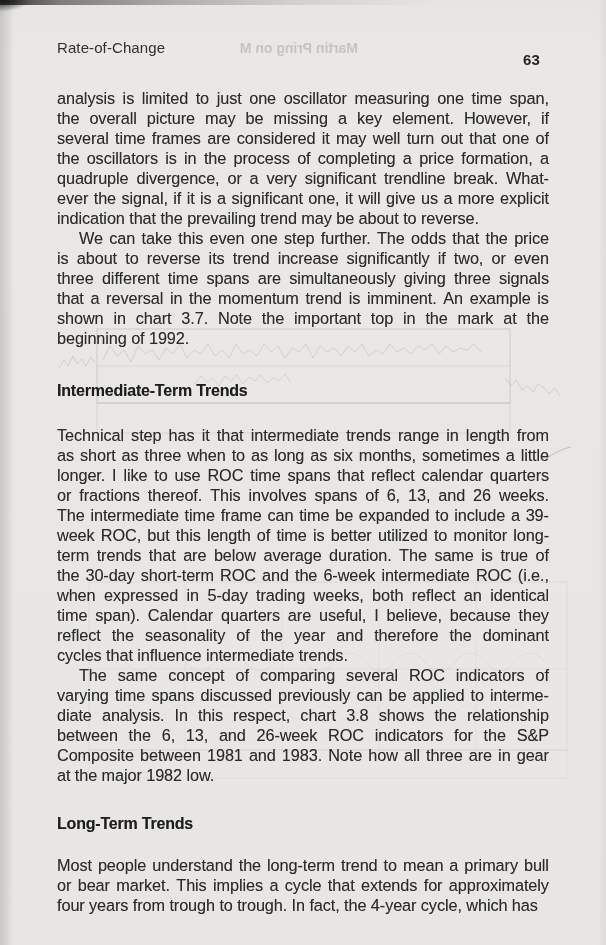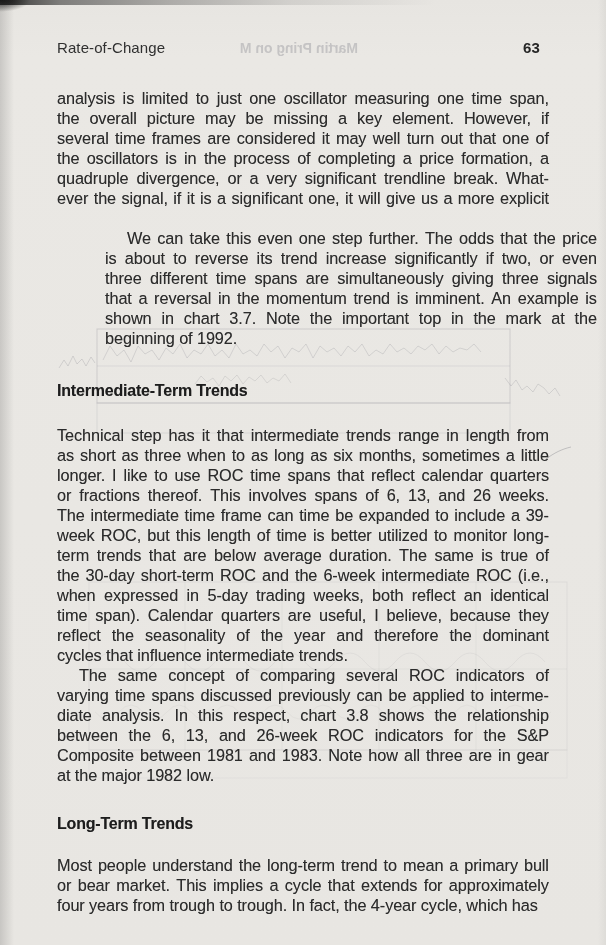--- a/index.html
+++ b/index.html
@@ -17,21 +17,21 @@
   .corner-blob{position:absolute;top:0;left:0;width:30px;height:12px;
     background:radial-gradient(ellipse at 0 0,rgba(10,10,10,.9),rgba(10,10,10,0) 70%);}
   .edge-left{position:absolute;top:0;left:0;bottom:0;width:14px;
     background:linear-gradient(90deg,rgba(70,70,70,.2),rgba(70,70,70,0));}
   .edge-right{position:absolute;top:0;right:0;bottom:0;width:8px;
     background:linear-gradient(270deg,rgba(90,90,90,.07),rgba(90,90,90,0));}
 
   
   .header{position:absolute;left:57px;top:39px;width:483px;display:flex;
     justify-content:space-between;font-size:15px;letter-spacing:.1px;color:#303030;}
-  .pagenum{font-weight:bold;color:#262626;}
+  .pagenum{font-weight:bold;color:#262626;margin-top:12px;}
   .bleed-text{position:absolute;left:198px;top:40px;width:160px;
     transform:scaleX(-1);color:rgba(128,128,138,.35);font-size:14px;font-weight:bold;
     white-space:nowrap;overflow:hidden;}
 
   
   .para{position:absolute;left:57px;width:492px;font-size:16.3px;letter-spacing:-0.1px;
     text-shadow:0 0 .4px rgba(43,43,43,.4);}
   .line{display:flex;justify-content:space-between;height:20px;line-height:20px;white-space:nowrap;}
   .line.last{display:block;}
   .line.indent{padding-left:22px;}
@@ -165,22 +165,23 @@
           <span>significant</span>
           <span>one,</span>
           <span>it</span>
           <span>will</span>
           <span>give</span>
           <span>us</span>
           <span>a</span>
           <span>more</span>
           <span>explicit</span>
         </div>
+        <div class="line last">indication that the prevailing trend may be about to reverse.</div>
       </div>
-      <div class="para" style="top: 228px; margin-left: 48px;">
+      <div class="para" style="top: 228px;">
         <div class="line indent">
           <span>We</span>
           <span>can</span>
           <span>take</span>
           <span>this</span>
           <span>even</span>
           <span>one</span>
           <span>step</span>
           <span>further.</span>
           <span>The</span>

